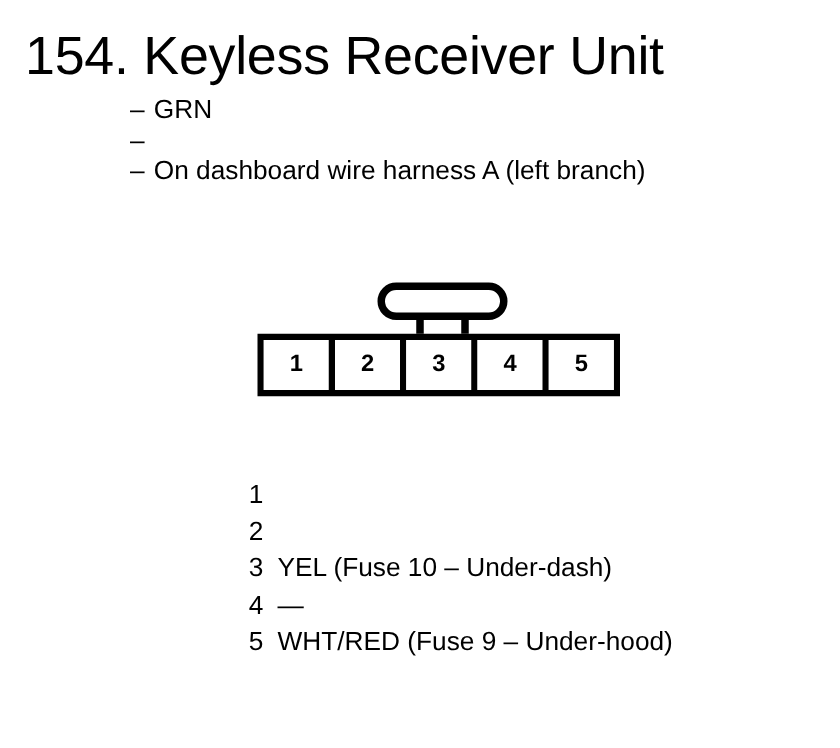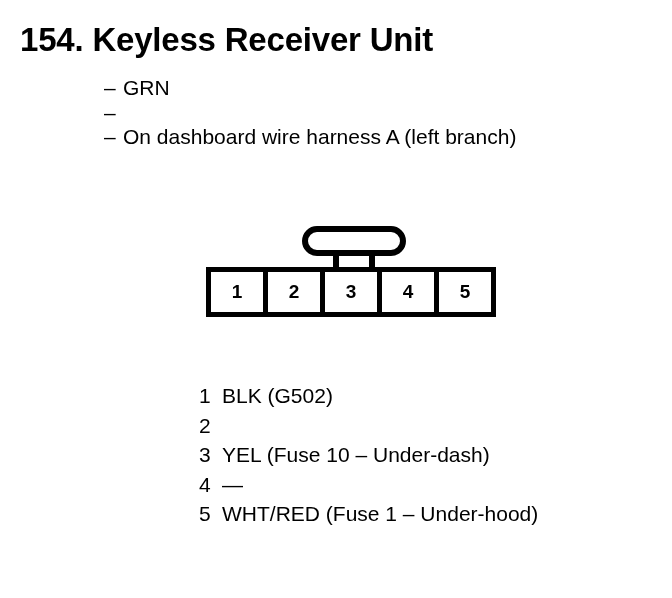--- a/index.html
+++ b/index.html
@@ -16,22 +16,22 @@
     font-family: "Liberation Sans", sans-serif;
     color: #000000;
     -webkit-font-smoothing: none;
   }
 
   
   .page-title {
     position: absolute;
     left: 20px;
     top: 22px;
-    font-size: 33px;
-    font-weight: bold;
+    font-size: 43px;
+    font-weight: normal;
     letter-spacing: -0.2px;
     white-space: nowrap;
     line-height: 1.1;
   }
 
   
   .notes {
     position: absolute;
     left: 104px;
     top: 76px;
@@ -180,30 +180,29 @@
     </div>
     <div class="pin-cell">
       <span class="pin-cell-num">5</span>
     </div>
   </div>
 </div>
 
 <ul class="legend">
   <li class="legend-row">
     <span class="legend-num">1</span>
-    <span class="legend-desc">BLK (G502)</span>
   </li>
   <li class="legend-row">
     <span class="legend-num">2</span>
   </li>
   <li class="legend-row">
     <span class="legend-num">3</span>
     <span class="legend-desc">YEL (Fuse 10 – Under-dash)</span>
   </li>
   <li class="legend-row">
     <span class="legend-num">4</span>
     <span class="legend-desc">—</span>
   </li>
   <li class="legend-row">
     <span class="legend-num">5</span>
-    <span class="legend-desc">WHT/RED (Fuse 1 – Under-hood)</span>
+    <span class="legend-desc">WHT/RED (Fuse 9 – Under-hood)</span>
   </li>
 </ul>
 
 </body></html>

